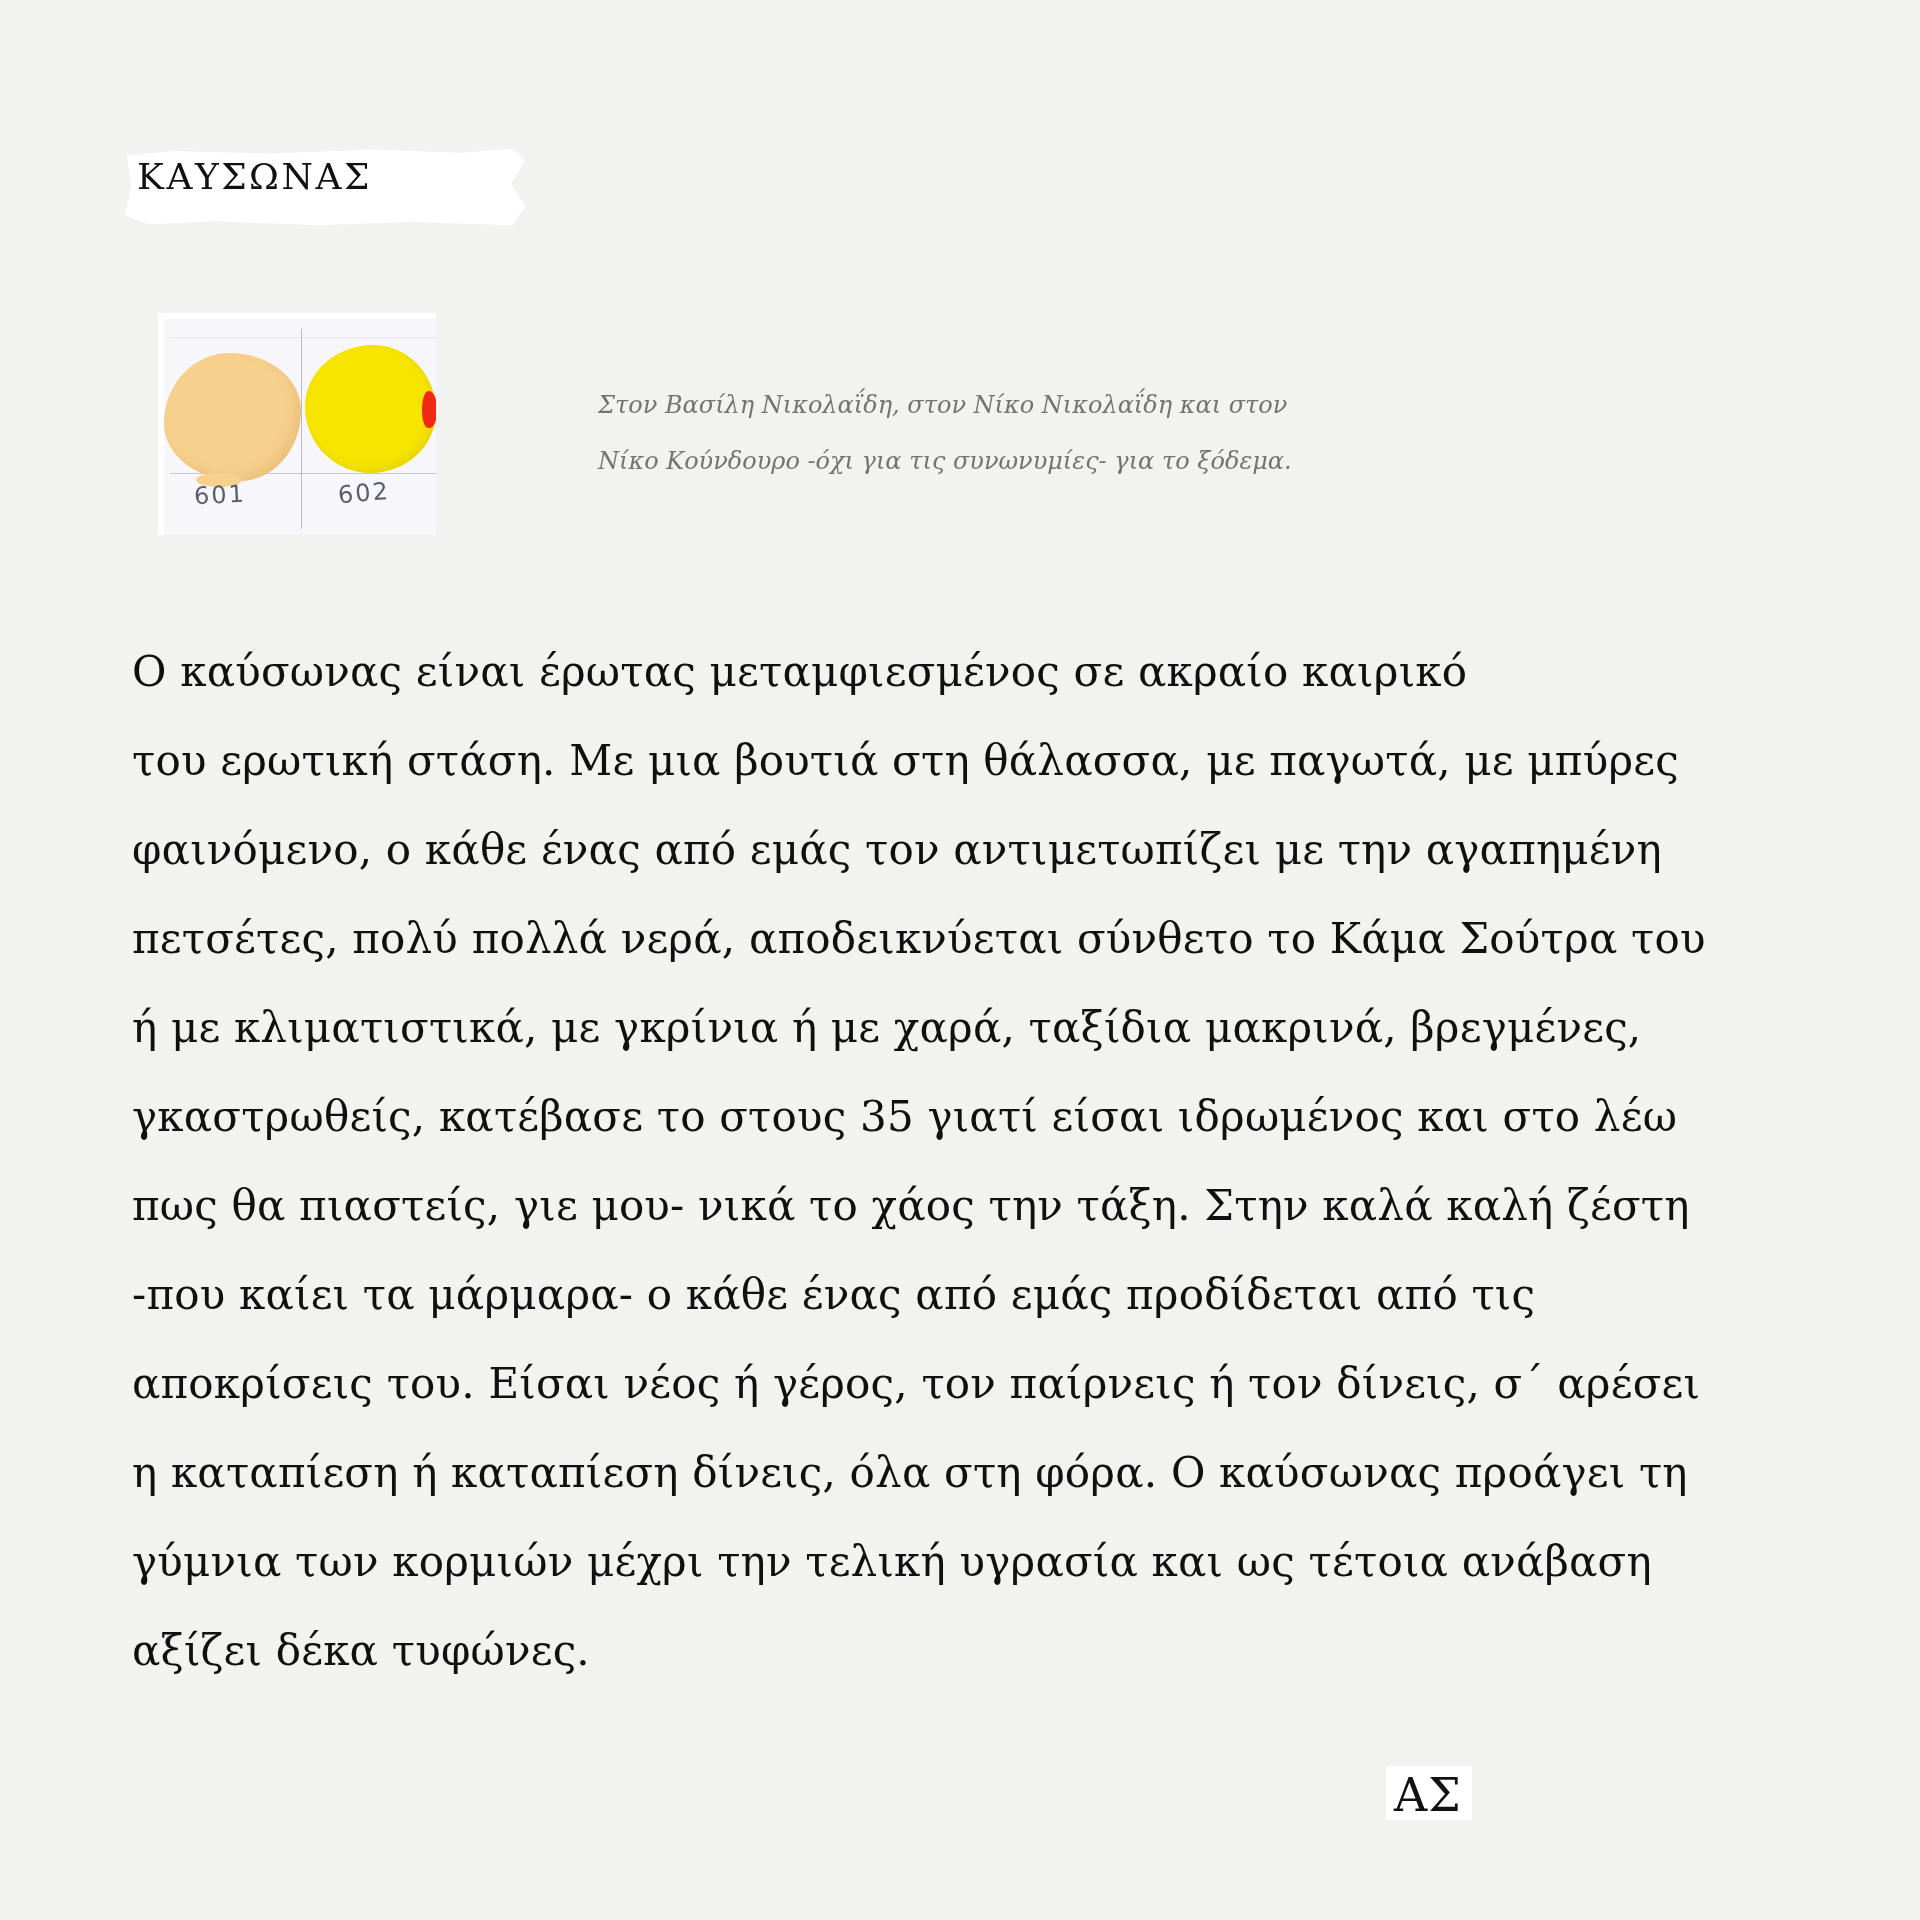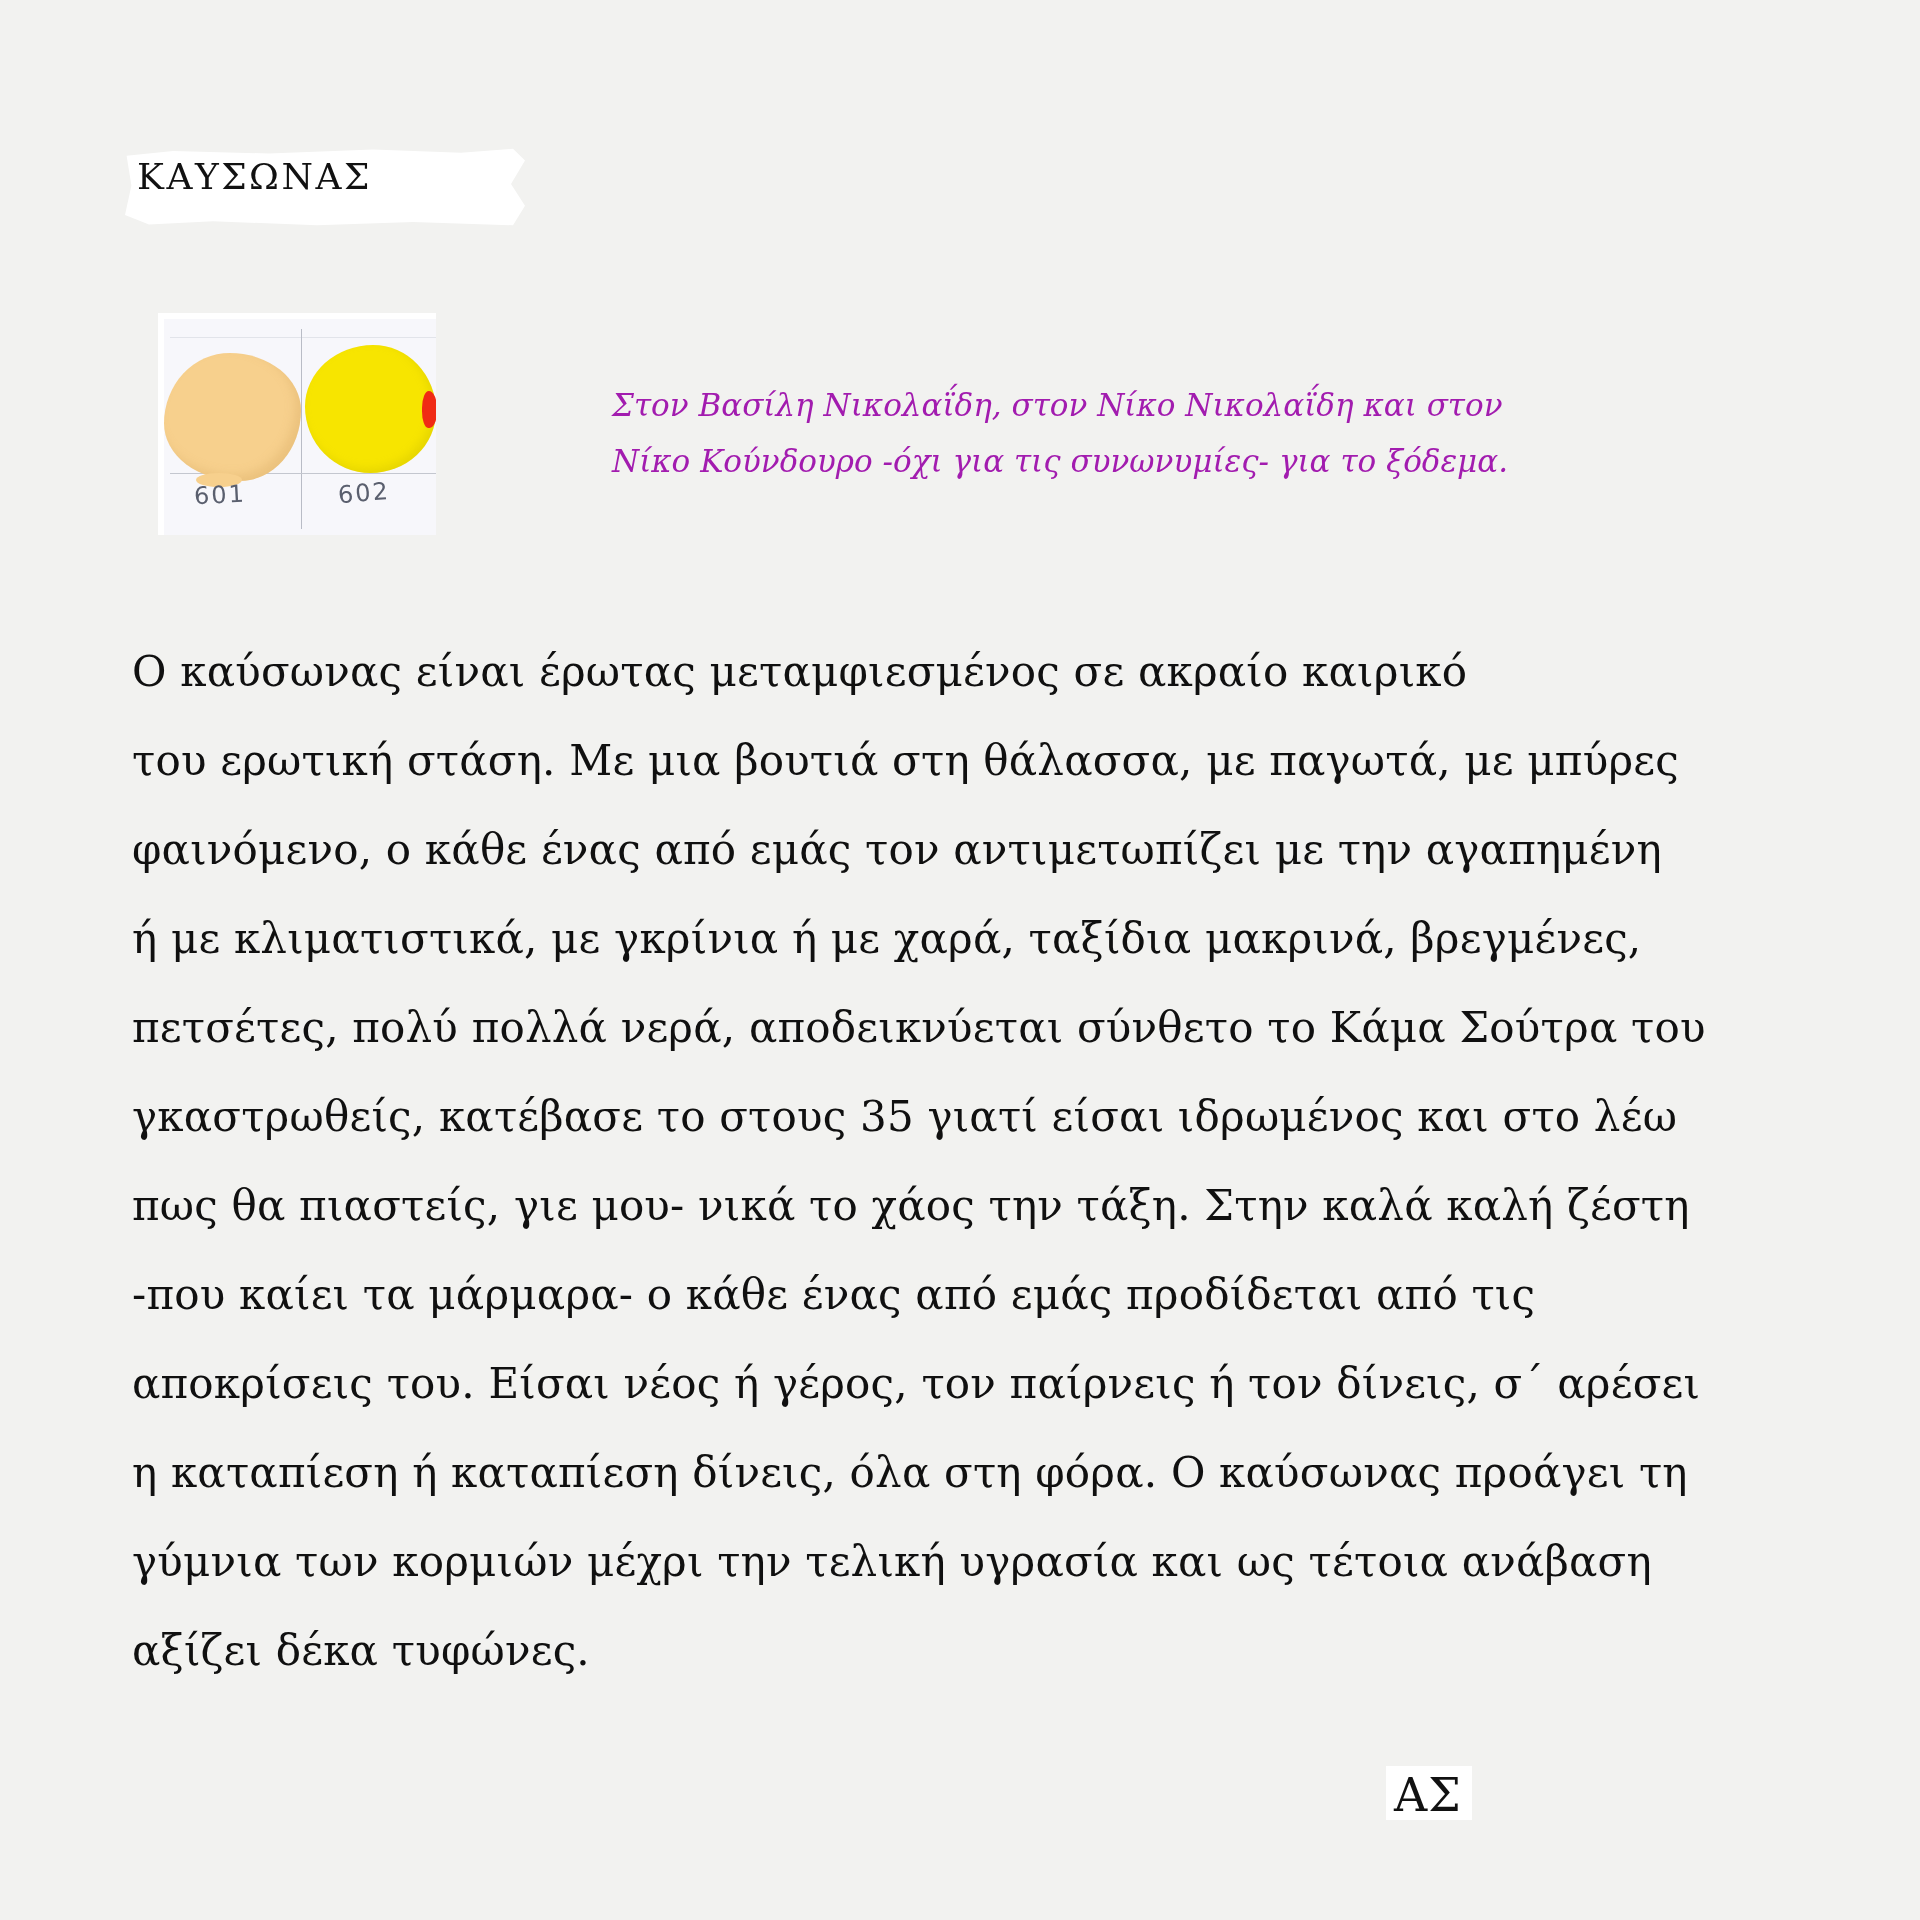--- a/index.html
+++ b/index.html
@@ -143,27 +143,27 @@
     font-family: "DejaVu Sans", "Liberation Sans", sans-serif;
     transform: rotate(-3deg);
     letter-spacing: 2px;
   }
   .hand-601 { left: 36px; top: 168px; }
   .hand-602 { left: 180px; top: 166px; transform: rotate(-5deg); }
 
   
   .dedication {
     position: absolute;
-    left: 612px;
+    left: 598px;
     top: 377px;
     width: 880px;
     font-style: italic;
-    font-size: 31px;
+    font-size: 24px;
     line-height: 56px;
-    color: #a21caf;
+    color: #737373;
     font-family: "DejaVu Serif", "Liberation Serif", serif;
   }
   .dedication div { white-space: nowrap; }
 
   
   .body-text {
     position: absolute;
     left: 132px;
     top: 627px;
     width: 1680px;
@@ -222,22 +222,22 @@
 
   <div class="dedication">
     <div>Στον Βασίλη Νικολαΐδη, στον Νίκο Νικολαΐδη και στον</div>
     <div>Νίκο Κούνδουρο -όχι για τις συνωνυμίες- για το ξόδεμα.</div>
   </div>
 
   <div class="body-text">
     <div>Ο καύσωνας είναι έρωτας μεταμφιεσμένος σε ακραίο καιρικό</div>
     <div>του ερωτική στάση. Με μια βουτιά στη θάλασσα, με παγωτά, με μπύρες</div>
     <div>φαινόμενο, ο κάθε ένας από εμάς τον αντιμετωπίζει με την αγαπημένη</div>
+    <div>πετσέτες, πολύ πολλά νερά, αποδεικνύεται σύνθετο το Κάμα Σούτρα του</div>
     <div>ή με κλιματιστικά, με γκρίνια ή με χαρά, ταξίδια μακρινά, βρεγμένες,</div>
-    <div>πετσέτες, πολύ πολλά νερά, αποδεικνύεται σύνθετο το Κάμα Σούτρα του</div>
     <div>γκαστρωθείς, κατέβασε το στους 35 γιατί είσαι ιδρωμένος και στο λέω</div>
     <div>πως θα πιαστείς, γιε μου- νικά το χάος την τάξη.  Στην καλά καλή ζέστη</div>
     <div>-που καίει τα μάρμαρα- ο κάθε ένας από εμάς προδίδεται από τις</div>
     <div>αποκρίσεις του. Είσαι νέος ή γέρος, τον παίρνεις ή τον δίνεις, σ΄ αρέσει</div>
     <div>η καταπίεση ή καταπίεση δίνεις, όλα στη φόρα. Ο καύσωνας προάγει τη</div>
     <div>γύμνια των κορμιών μέχρι την τελική υγρασία και ως τέτοια ανάβαση</div>
     <div>αξίζει δέκα τυφώνες.</div>
   </div>
 
   <div class="sign-wrap">

